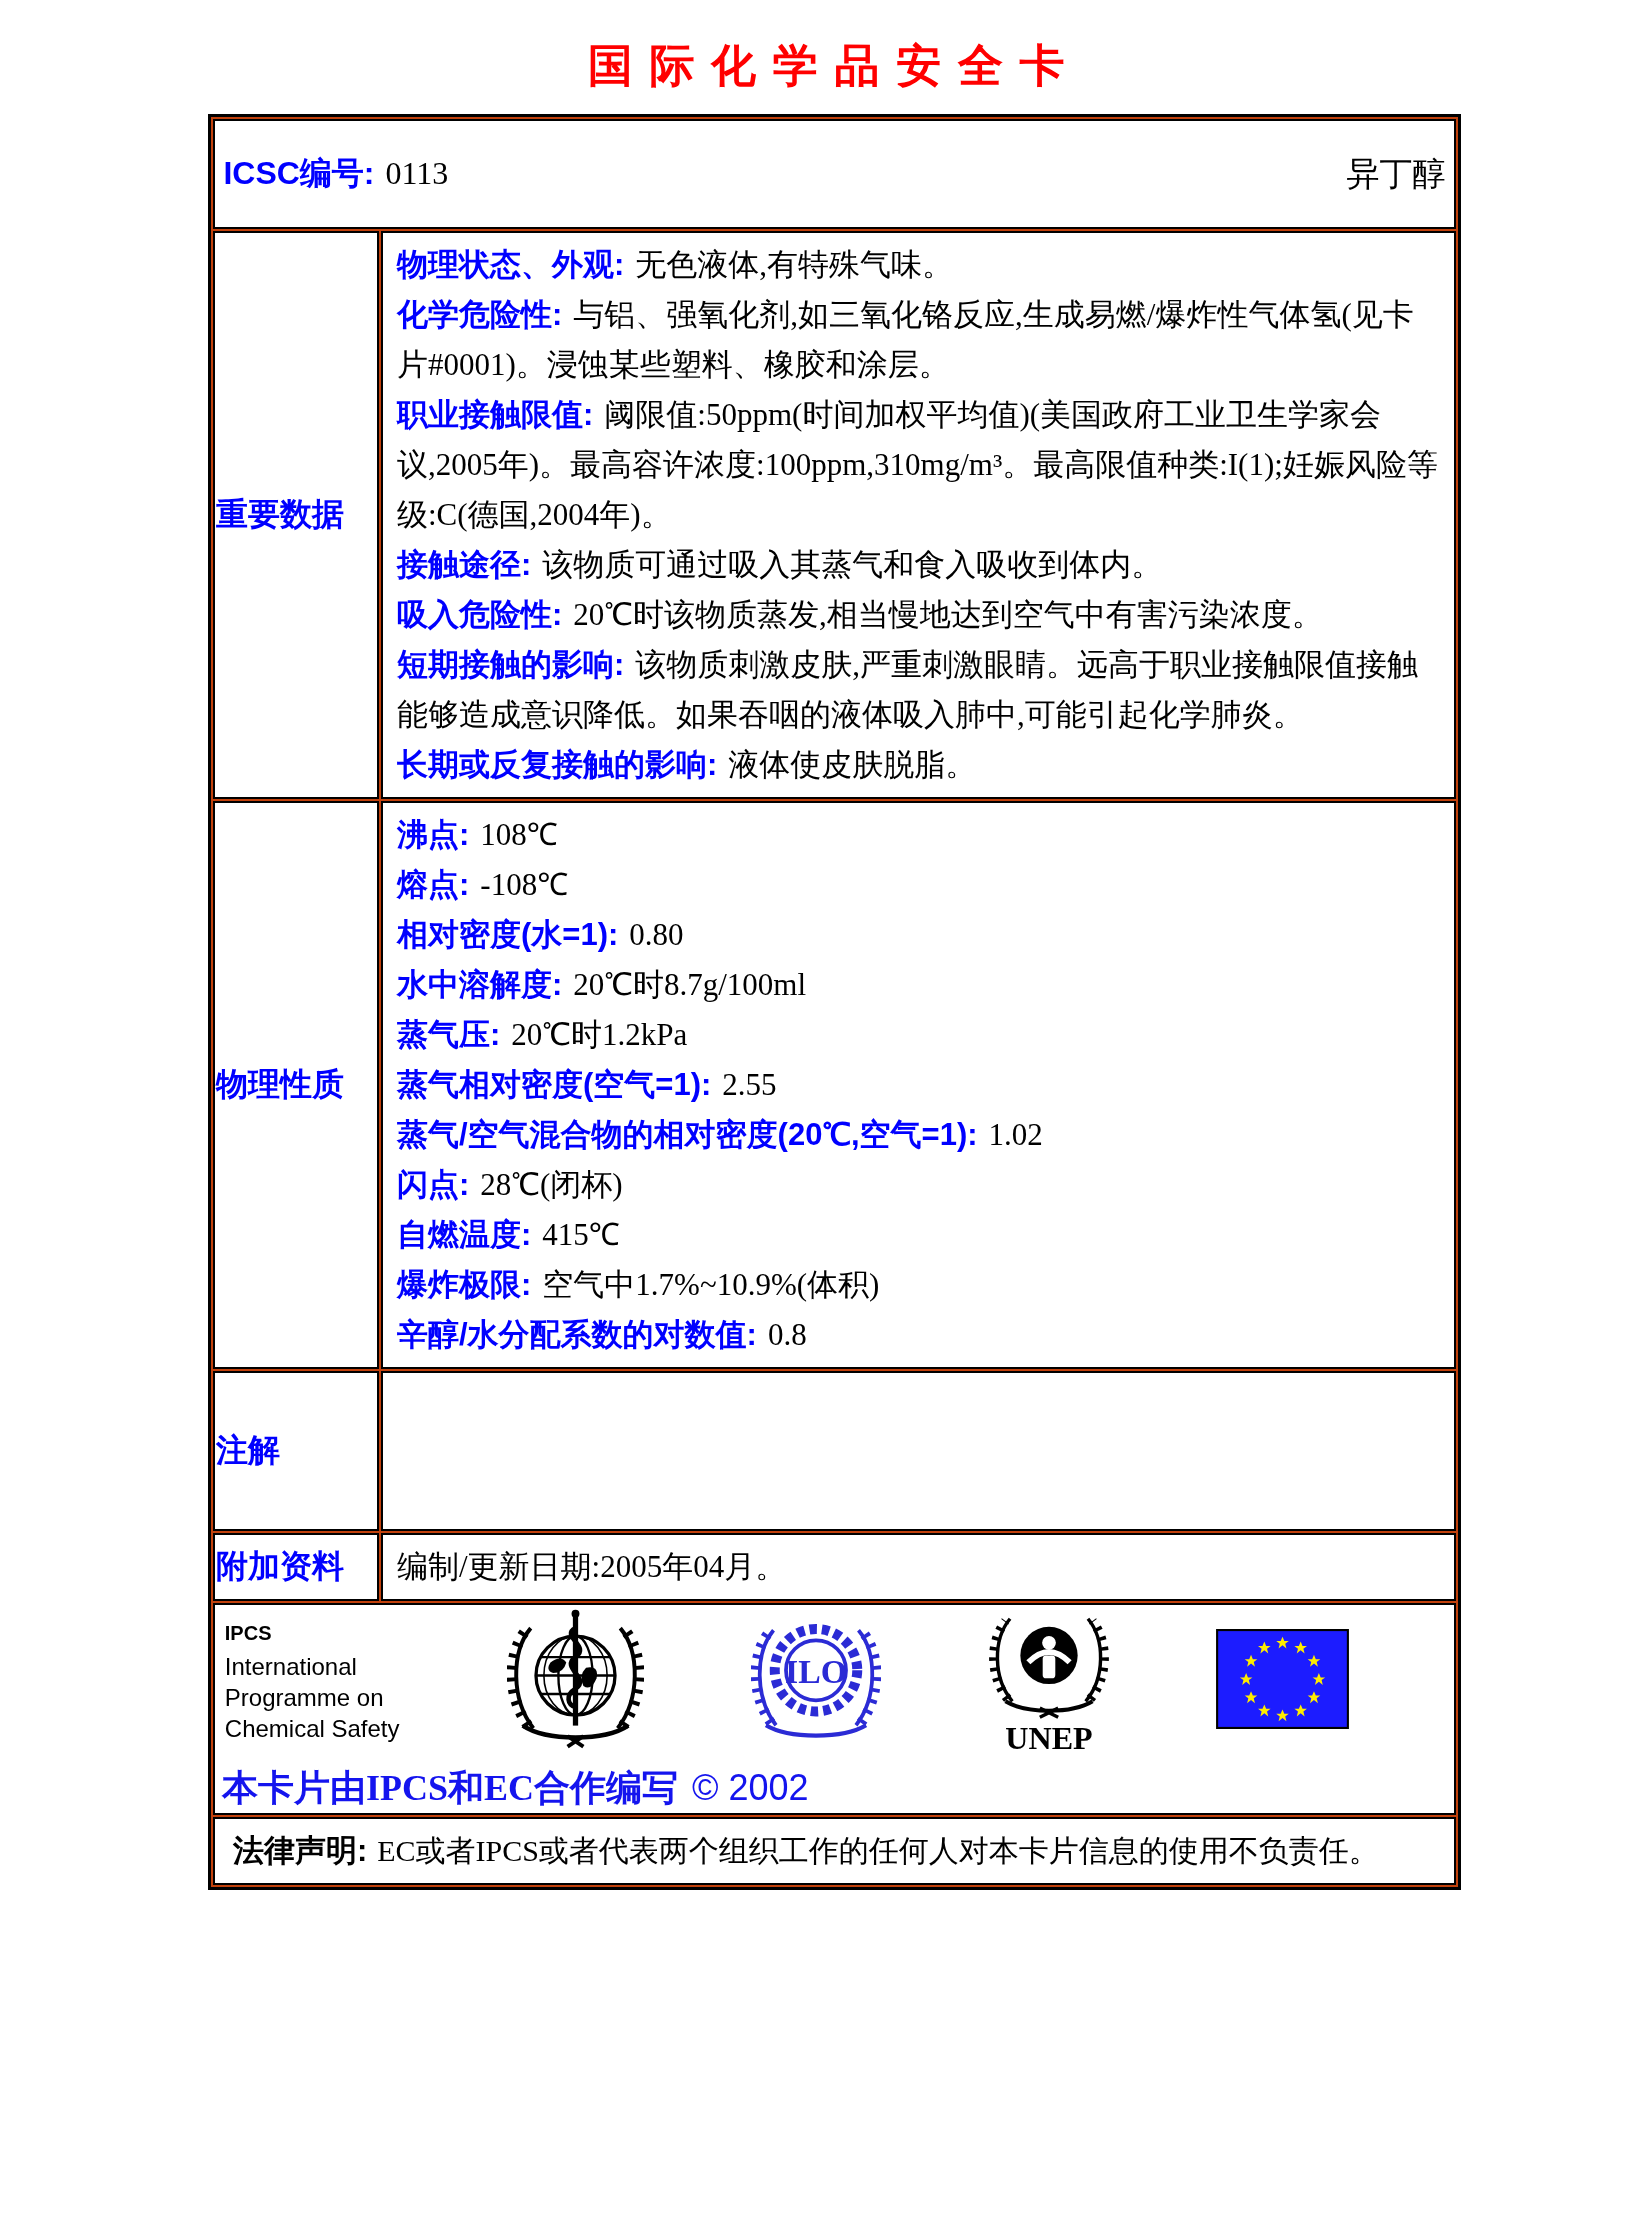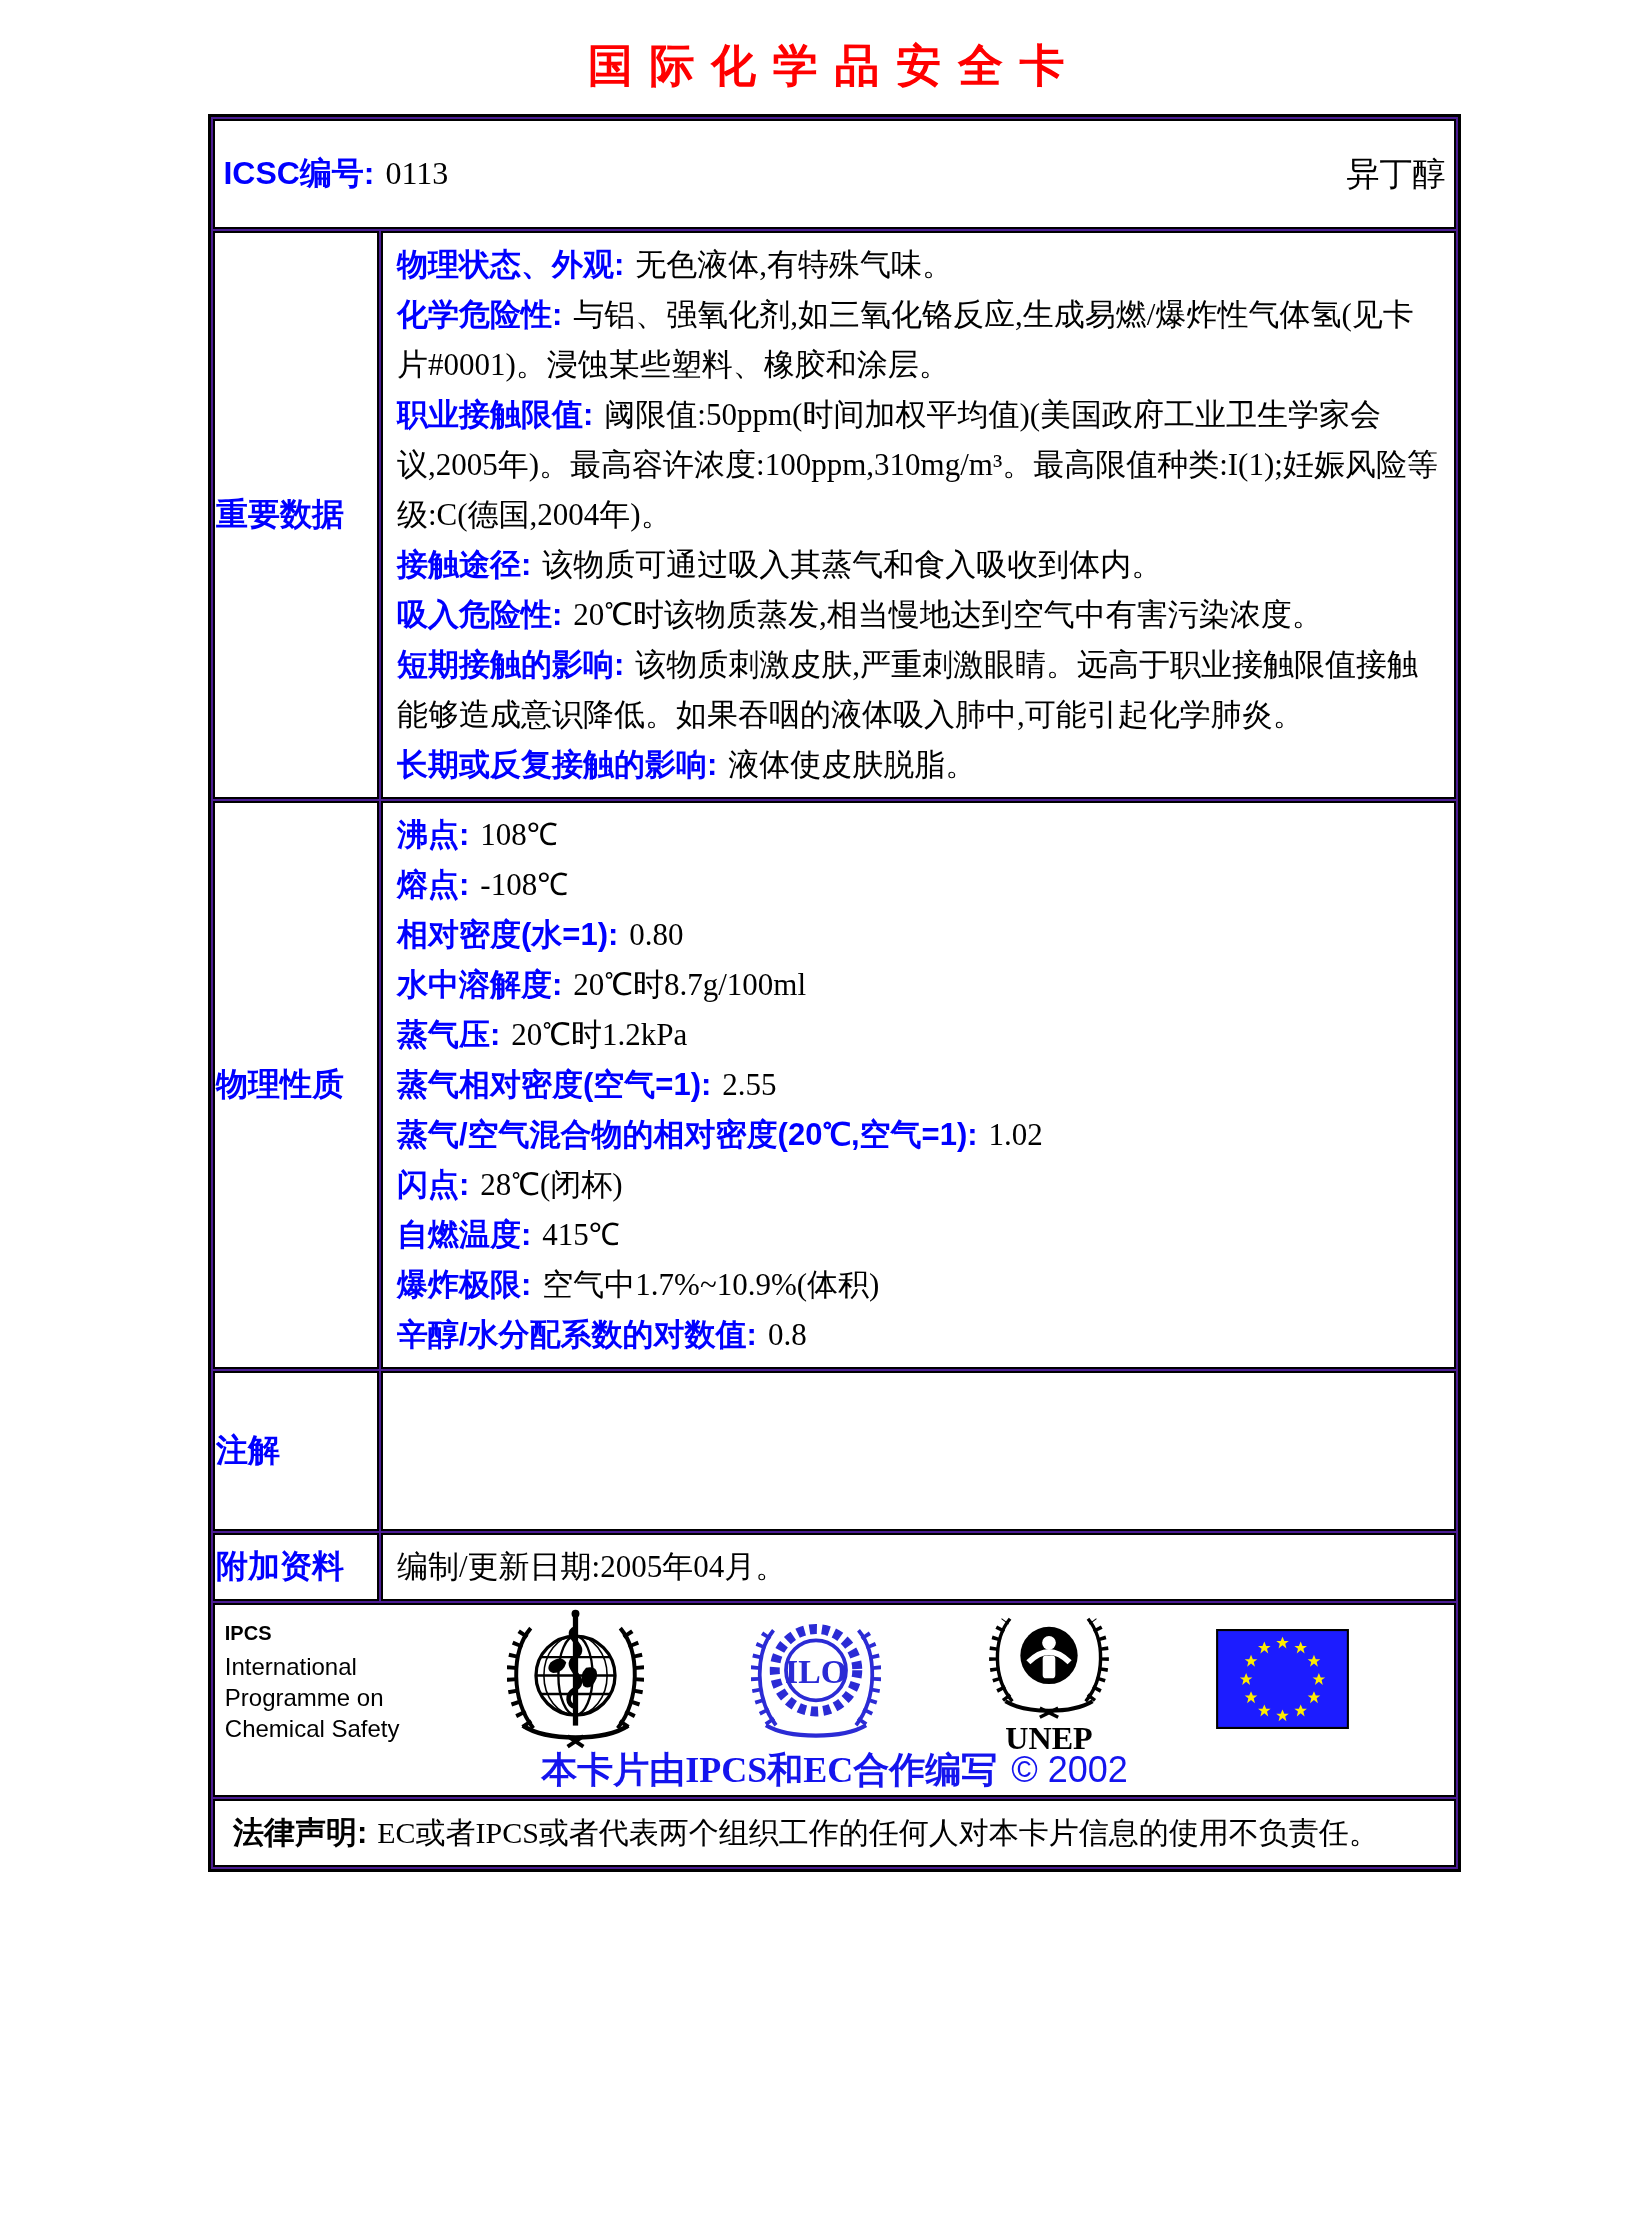--- a/index.html
+++ b/index.html
@@ -19,21 +19,21 @@
     letter-spacing: 16.7px;
     font-family: "Liberation Sans", sans-serif;
   }
   table.card {
     margin-left: 208px;
     width: 1253px;
     border: 3.5px solid #000;
     border-collapse: separate;
     border-spacing: 2.8px;
     table-layout: fixed;
-    background: #4c1d95;
+    background: #c2410c;
   }
   td { border: 2.1px solid #000; background: #fff; }
   col.side-col { width: 166px; }
 
   td.header-cell {
     height: 110px;
     vertical-align: middle;
     padding: 0 8.4px;
   }
   .header-flex { display: flex; justify-content: space-between; align-items: center; }
@@ -76,22 +76,22 @@
     align-items: center;
     justify-content: space-between;
     padding: 0 98px 0 2.8px;
     height: 137px;
   }
   .ipcs-block { color: #000; }
   .ipcs-big   { font-size: 20px; font-weight: bold; line-height: 36px; }
   .ipcs-small { font-size: 24px; line-height: 31px; }
   .logo-box { display: inline-block; line-height: 0; }
   .credit-line {
-    text-align: center;
-    margin-top: 2px;
+    text-align: left;
+    margin-top: 20px;
     font-size: 36px;
     line-height: 39px;
     color: #1414ee;
   }
   .credit-main { font-weight: bold; font-family: "Liberation Serif", serif; }
   .credit-year { font-weight: normal; margin-left: 14px; font-family: "Liberation Sans", sans-serif; }
 
   td.legal-cell { height: 68px; vertical-align: middle; padding: 0 18px; }
   .legal-label {
     color: #000;

